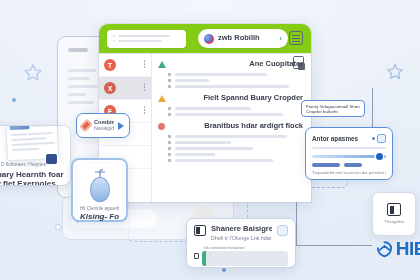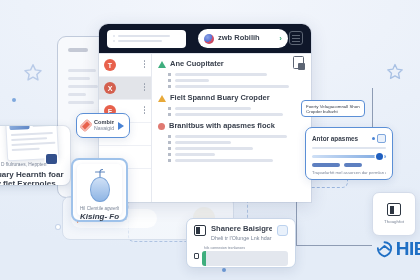--- a/index.html
+++ b/index.html
@@ -61,21 +61,21 @@
   #app-window {
     position: absolute;
     left: 99px; top: 24px; width: 212px; height: 178px;
     background: #ffffff;
     border-radius: 9px 9px 0 0;
     box-shadow: 0 4px 18px rgba(40,60,100,.14), 0 0 0 1px rgba(130,150,180,.16);
     overflow: hidden;
   }
   #app-topbar {
     position: absolute; left:0; top:0; right:0; height: 30px;
-    background: #0f172a;
+    background: #84cc16;
     border-bottom: 1px solid #e1e5ed;
   }
   #topbar-search {
     position: absolute; left: 8px; top: 6px; width: 79px; height: 18px;
     background: #fff; border-radius: 4px;
     box-shadow: 0 1px 2px rgba(50,70,110,.10);
   }
   #topbar-account {
     position: absolute; left: 99px; top: 5px; width: 90px; height: 19px;
     background: #fff; border-radius: 10px;
@@ -110,21 +110,21 @@
     display:flex; align-items:center; justify-content:center;
     font-size: 7px; font-weight: 700; color:#fff;
     filter: blur(.25px);
   }
   .kebab { position:absolute; right: 6px; top:6px; display:flex; flex-direction:column; gap:1.5px; }
   .kebab i { width:1.5px; height:1.5px; border-radius:50%; background:#98a0ae; display:block; }
 
   
   #app-content { position: absolute; left: 53px; top: 30px; right: 0; bottom: 0; background:#fff; padding: 6px 8px 0 6px; }
   .sect { margin-bottom: 6px; }
-  .secthead { display:flex; align-items:center; gap:4px; margin-bottom: 4px; }
+  .secthead { display:flex; align-items:center; gap:4px; margin-bottom: 4px; justify-content: space-between; }
   .tri { width:0;height:0;border-left:4px solid transparent;border-right:4px solid transparent; }
   .subline { display:flex; align-items:center; gap:4px; margin: 2.5px 0 0 10px; }
   .sq { width:2.5px; height:2.5px; background:#b6bcc8; flex:0 0 auto; }
   .docicon {
     position:absolute; width: 11px; height: 13px;
     border: 1px solid #5d6574; border-radius: 1.5px; background:#fff;
   }
   .docicon::after {
     content:""; position:absolute; right:-2px; bottom:-2px;
     width: 7px; height: 7px; background:#5d6574; border-radius:1px;
@@ -401,21 +401,21 @@
           </div>
         <div class="subline">
             <span class="sq"></span>
             <span class="bar light" style="width:108px;height:3.5px;"></span>
           </div>
       </div>
 
       <div class="sect">
         <div class="secthead">
           <span style="width:7px;height:7px;border-radius:50%;background:#e07a72;display:inline-block;"></span>
-          <span class="blurtext" style="font-size:7.5px;font-weight:700;">Branitbus with apasmes flock</span>
+          <span class="blurtext" style="font-size:7.5px;font-weight:700;">Branitbus hdar ardigrt flock</span>
         </div>
         <div class="subline">
             <span class="sq"></span>
             <span class="bar light" style="width:112px;height:3.5px;"></span>
           </div>
         <div class="subline">
             <span class="sq"></span>
             <span class="bar light" style="width:56px;height:3.5px;"></span>
           </div>
         <div class="subline">

